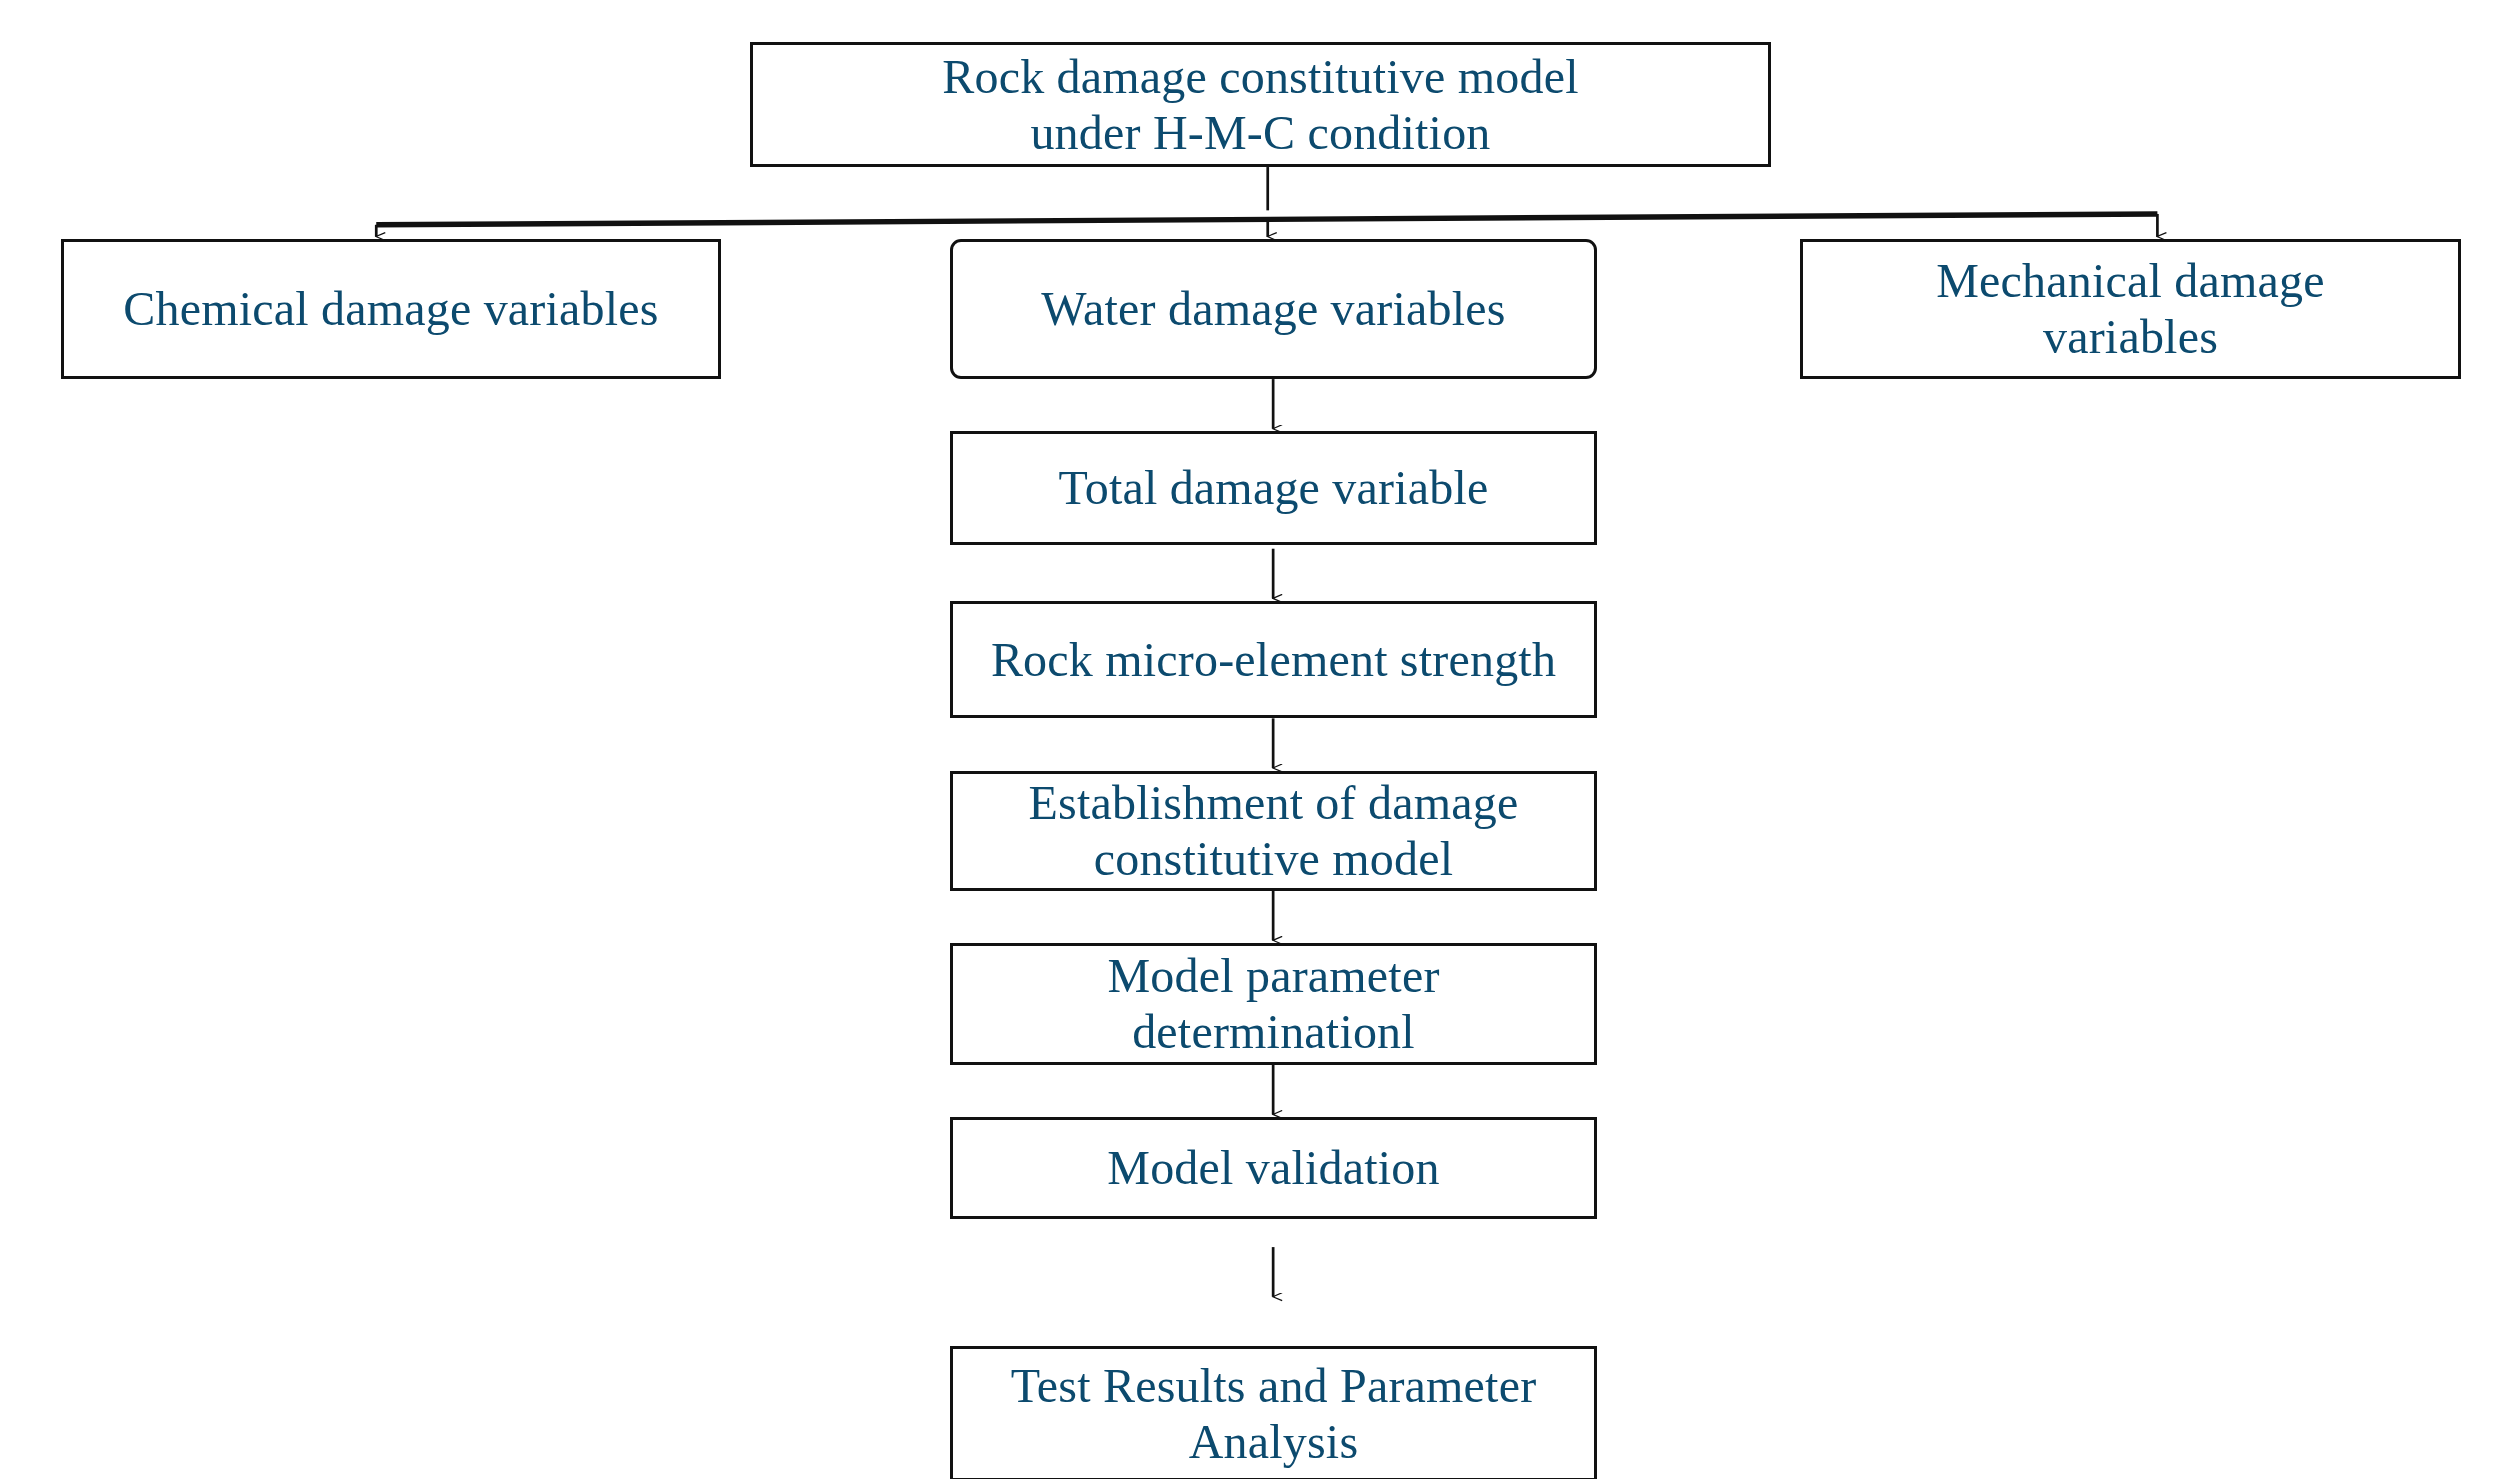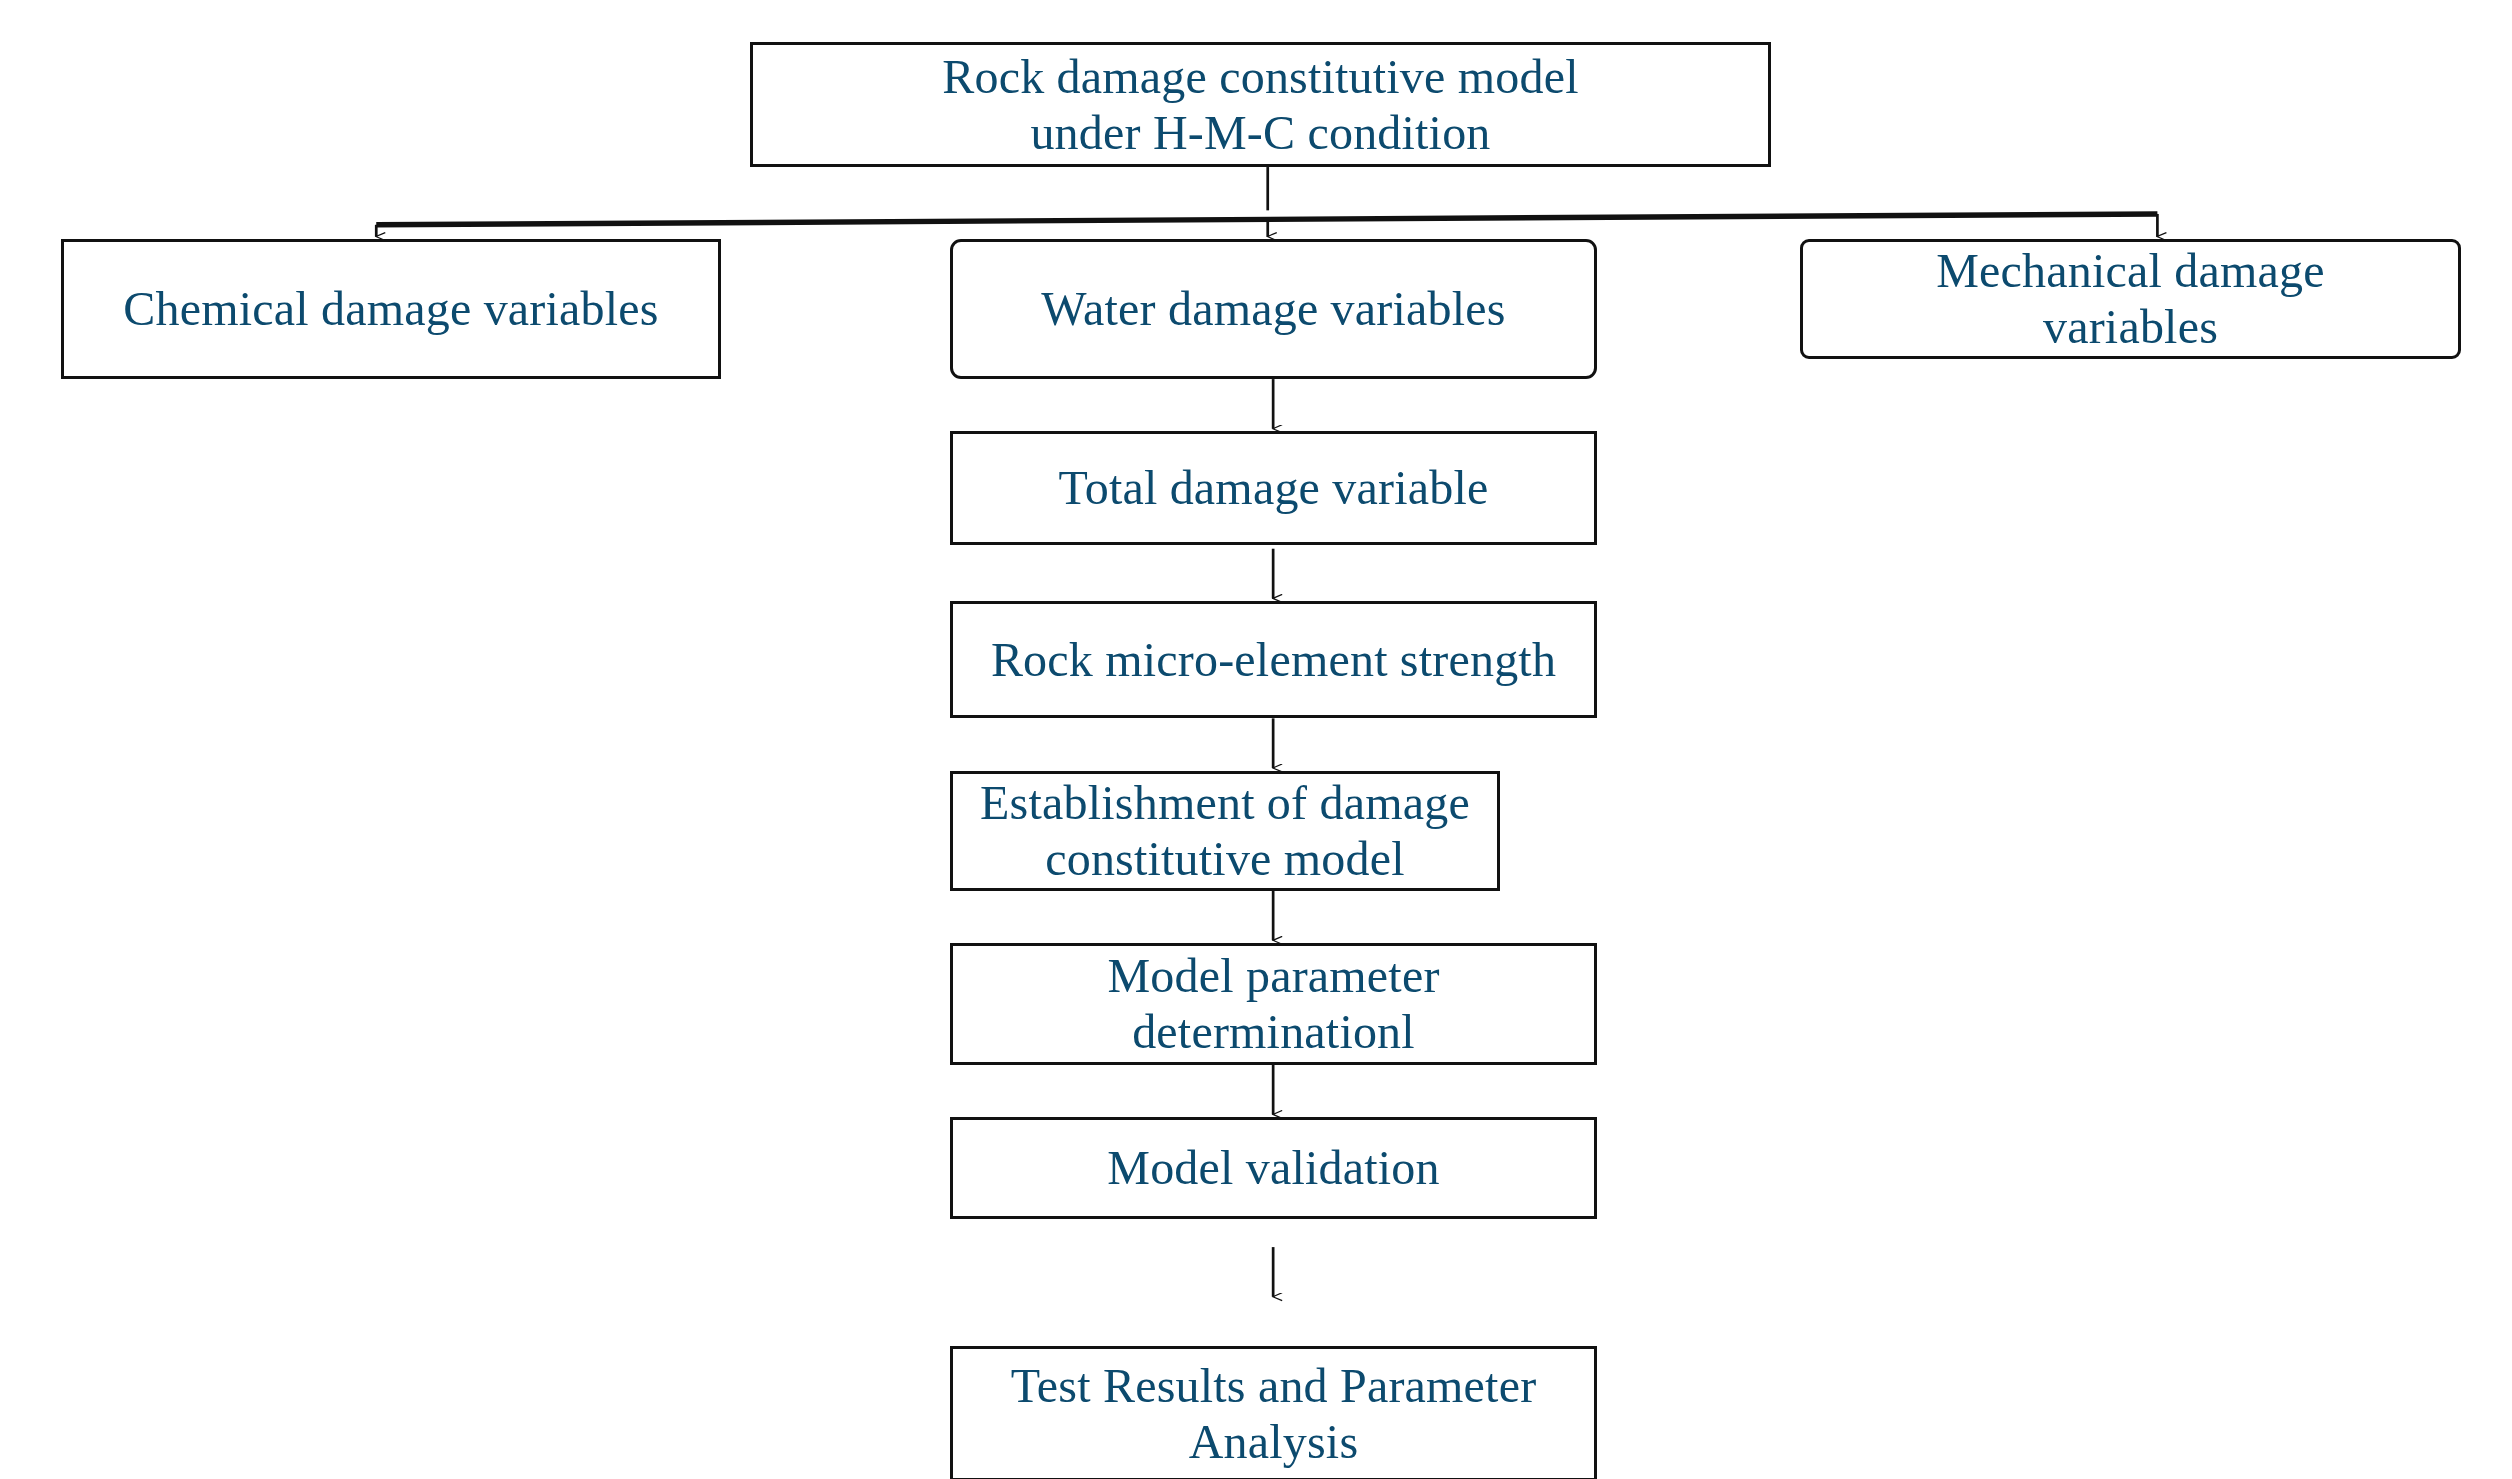--- a/index.html
+++ b/index.html
@@ -84,34 +84,34 @@
   </div>
 
   <div class="node" style="left:45px; top:239px; width:660px; height:140px;margin-left:16px;">
     <span class="label">Chemical damage variables</span>
   </div>
 
   <div class="node" style="left:950px; top:239px; width:647px; height:140px;border-radius:11px;">
     <span class="label">Water damage variables</span>
   </div>
 
-  <div class="node" style="left:1800px; top:239px; width:661px; height:120px;border-radius:9px;">
+  <div class="node" style="left:1800px; top:239px; width:661px; height:140px;">
     <span class="label">Mechanical damage
 variables</span>
   </div>
 
   <div class="node" style="left:950px; top:431px; width:647px; height:114px;">
     <span class="label">Total damage variable</span>
   </div>
 
   <div class="node" style="left:950px; top:601px; width:647px; height:117px;">
     <span class="label">Rock micro-element strength</span>
   </div>
 
-  <div class="node" style="left:950px; top:771px; width:550px; height:120px;">
+  <div class="node" style="left:950px; top:771px; width:647px; height:120px;">
     <span class="label">Establishment of damage
 constitutive  model</span>
   </div>
 
   <div class="node" style="left:950px; top:943px; width:647px; height:122px;">
     <span class="label">Model parameter
 determinationl</span>
   </div>
 
   <div class="node" style="left:950px; top:1117px; width:647px; height:102px;">

